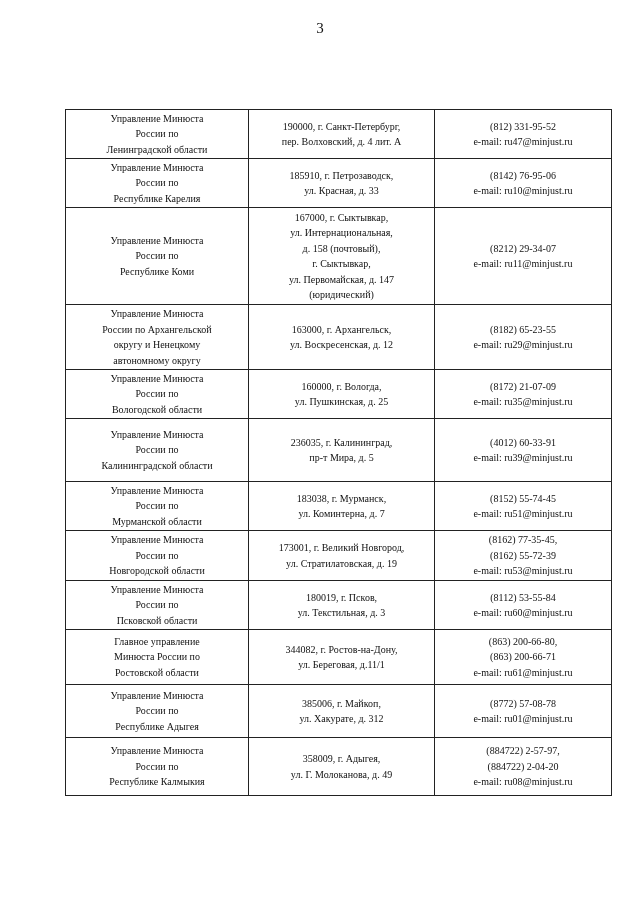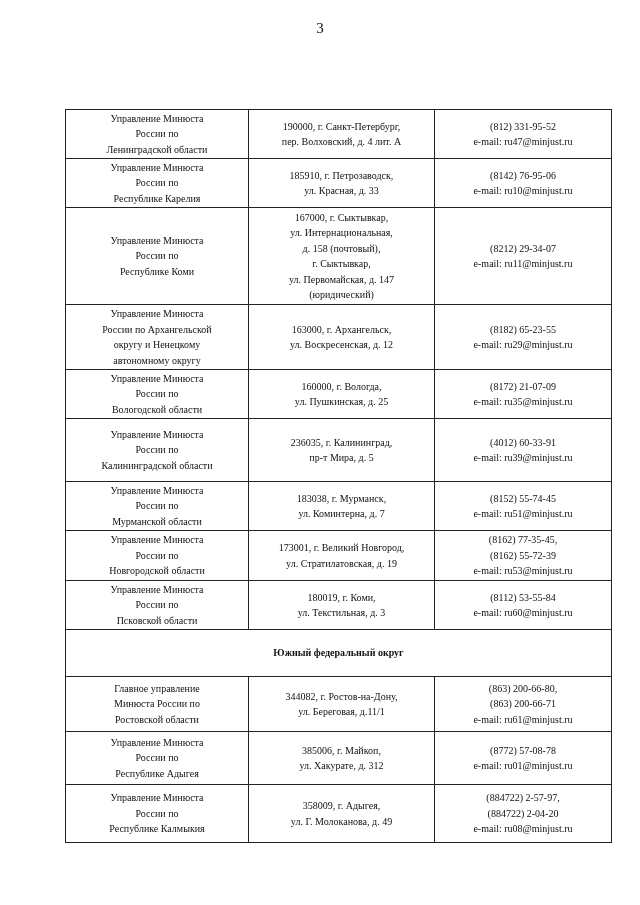--- a/index.html
+++ b/index.html
@@ -165,30 +165,27 @@
           <span class="line">e-mail: ru53@minjust.ru</span>
         </td>
       </tr>
       <tr style="height: 49px;">
         <td>
           <span class="line">Управление Минюста</span>
           <span class="line">России по</span>
           <span class="line">Псковской области</span>
         </td>
         <td>
-          <span class="line">180019, г. Коми,</span>
+          <span class="line">180019, г. Псков,</span>
           <span class="line">ул. Текстильная, д. 3</span>
         </td>
         <td>
           <span class="line">(8112) 53-55-84</span>
           <span class="line">e-mail: ru60@minjust.ru</span>
         </td>
-      </tr>
-      <tr style="height: 47px;">
-        <td colspan="3" class="section">Южный федеральный округ</td>
       </tr>
       <tr style="height: 55px;">
         <td>
           <span class="line">Главное управление</span>
           <span class="line">Минюста России по</span>
           <span class="line">Ростовской области</span>
         </td>
         <td>
           <span class="line">344082, г. Ростов-на-Дону,</span>
           <span class="line">ул. Береговая, д.11/1</span>

